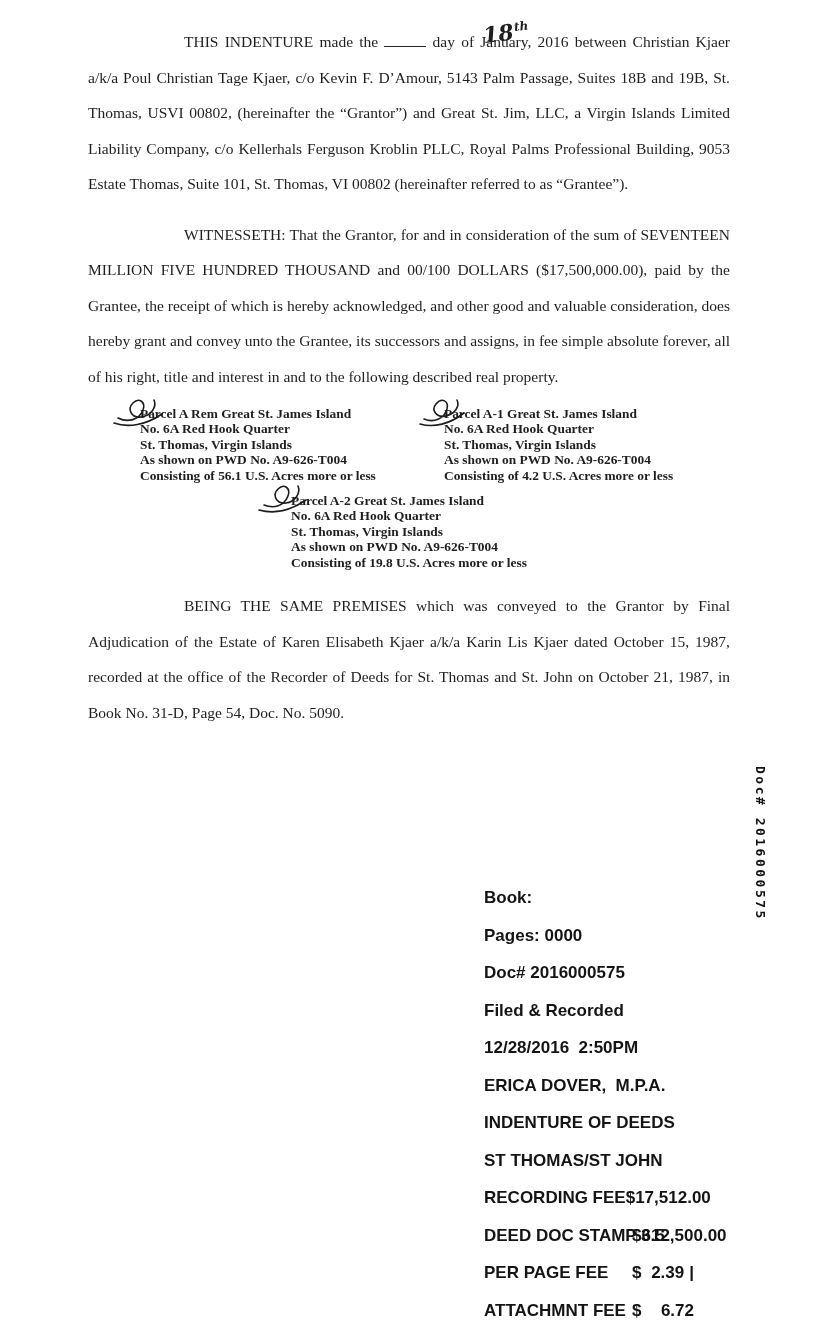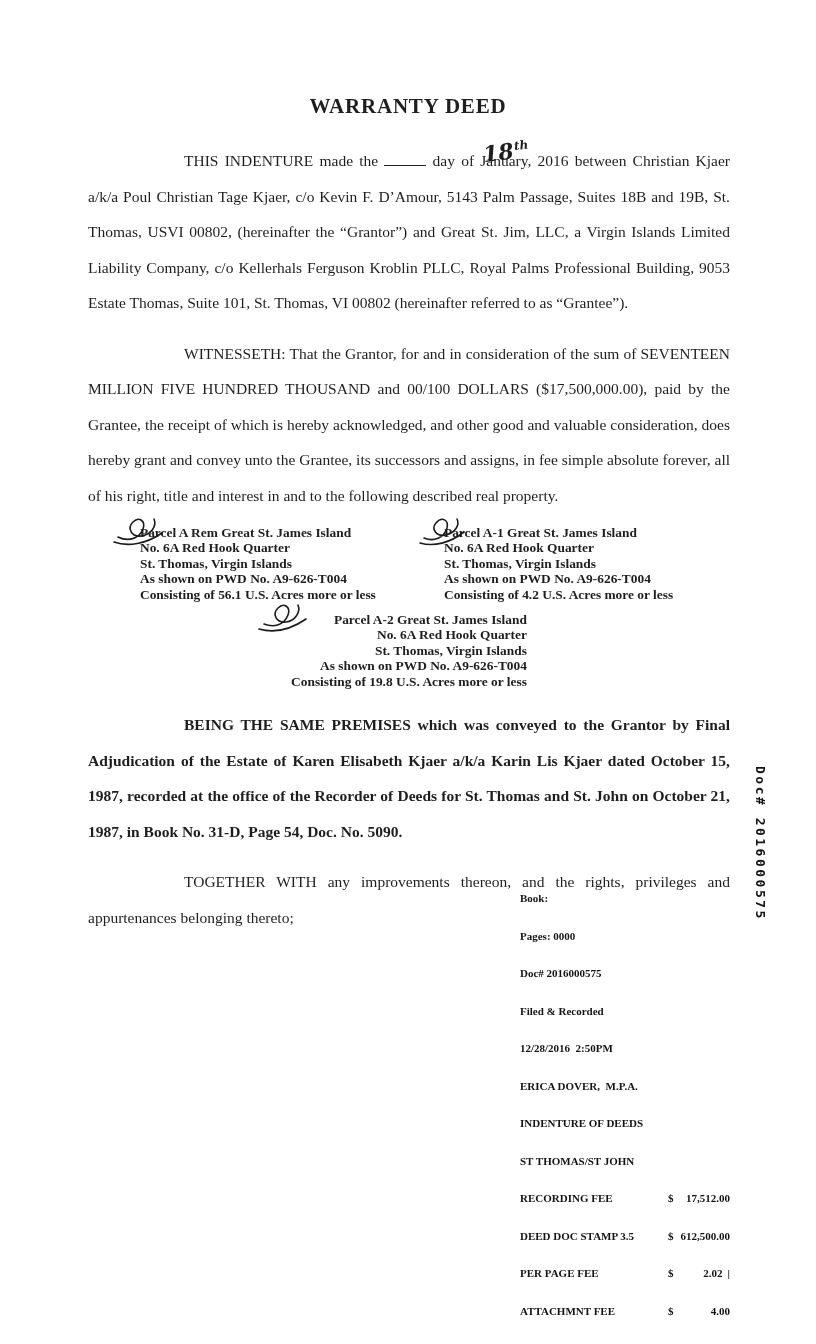--- a/index.html
+++ b/index.html
@@ -28,21 +28,21 @@
     font-size: 15.5px;
     line-height: 35.5px;
   }
   .para {
     margin: 0;
     text-align: justify;
   }
   .para.indent { text-indent: 96px; }
   .p1 { margin-top: 24px; }
   .p2 { margin-top: 15px; }
-  .p3 { margin-top: 14px; font-weight: bold; }
+  .p3 { margin-top: 14px; }
   .p4 { margin-top: 15px; }
 
   
   .day-blank {
     display: inline-block;
     width: 42px;
     height: 0.85em;
     border-bottom: 1.6px solid #222;
     position: relative;
     vertical-align: baseline;
@@ -76,38 +76,38 @@
     position: relative;
     font-weight: 700;
     font-size: 13.4px;
     line-height: 15.4px;
   }
   .parcel-left { margin-left: 52px; width: 267px; }
   .parcel-right { margin-left: 37px; }
   .parcel-center {
     margin: 10px auto 18px;
     width: fit-content;
-    text-align: right;
+    text-align: left;
   }
   .scribble {
     position: absolute;
     left: -28px;
     top: -12px;
     pointer-events: none;
   }
   .parcel-center .scribble { left: -34px; top: -13px; }
 
   
   .stamp {
     position: absolute;
-    left: 520px;
+    left: 484px;
     top: 867px;
     width: 210px;
-    font-family: Liberation Serif, serif;
-    font-size: 11px;
+    font-family: Liberation Sans, sans-serif;
+    font-size: 17px;
     font-weight: 700;
     line-height: 12.5px;
     color: #141414;
     white-space: pre;
   }
   .fee-row { display: flex; }
   .fee-label { width: 148px; }
   .fee-cur { width: 10px; }
   .fee-amt { flex: 1; text-align: right; }
   .stray { margin-left: 5px; }
@@ -123,21 +123,20 @@
     font-weight: 700;
     letter-spacing: 2.5px;
     color: #131313;
   }
 </style>
 </head>
 <body>
 
 <div class="page">
 
-  <h1 class="title">WARRANTY DEED</h1>
 
   <div class="body-col">
 
     <p class="para indent p1">
       <span>THIS INDENTURE made the</span>
       <span class="day-blank"><span class="hand"><span>18</span><sup>th</sup></span></span>
       <span>day of January, 2016 between Christian Kjaer a/k/a Poul Christian Tage Kjaer, c/o Kevin F. D’Amour, 5143 Palm Passage, Suites 18B and 19B, St. Thomas, USVI 00802, (hereinafter the “Grantor”) and Great St. Jim, LLC, a Virgin Islands Limited Liability Company, c/o Kellerhals Ferguson Kroblin PLLC, Royal Palms Professional Building, 9053 Estate Thomas, Suite 101, St. Thomas, VI 00802 (hereinafter referred to as “Grantee”).</span>
     </p>
 
     <p class="para indent p2">WITNESSETH:  That the Grantor, for and in consideration of the sum of SEVENTEEN MILLION FIVE HUNDRED THOUSAND and 00/100 DOLLARS ($17,500,000.00), paid by the Grantee, the receipt of which is hereby acknowledged, and other good and valuable consideration, does hereby grant and convey unto the Grantee, its successors and assigns, in fee simple absolute forever, all of his right, title and interest in and to the following described real property.</p>
@@ -174,42 +173,41 @@
       </svg>
       <div>Parcel A-2 Great St. James Island</div>
       <div>No. 6A Red Hook Quarter</div>
       <div>St. Thomas, Virgin Islands</div>
       <div>As shown on PWD No. A9-626-T004</div>
       <div>Consisting of 19.8 U.S. Acres more or less</div>
     </div>
 
     <p class="para indent p3">BEING THE SAME PREMISES which was conveyed to the Grantor by Final Adjudication of the Estate of Karen Elisabeth Kjaer a/k/a Karin Lis Kjaer dated October 15, 1987, recorded at the office of the Recorder of Deeds for St. Thomas and St. John on October 21, 1987, in Book No. 31-D, Page 54, Doc. No. 5090.</p>
 
-    <p class="para indent p4">TOGETHER WITH any improvements thereon, and the rights, privileges and appurtenances belonging thereto;</p>
 
   </div>
 
   <div class="stamp">
     <div>Book:</div>
     <div>Pages: 0000</div>
     <div>Doc# 2016000575</div>
     <div>Filed &amp; Recorded</div>
     <div>12/28/2016  2:50PM</div>
     <div>ERICA DOVER,  M.P.A.</div>
     <div>INDENTURE OF DEEDS</div>
     <div>ST THOMAS/ST JOHN</div>
     <div class="fee-row">
       <span class="fee-label">RECORDING FEE</span><span class="fee-cur">$</span><span class="fee-amt">17,512.00</span>
     </div>
     <div class="fee-row">
       <span class="fee-label">DEED DOC STAMP 3.5</span><span class="fee-cur">$</span><span class="fee-amt">612,500.00</span>
     </div>
     <div class="fee-row">
-      <span class="fee-label">PER PAGE FEE</span><span class="fee-cur">$</span><span class="fee-amt">2.02</span><span class="stray">|</span>
-    </div>
-    <div class="fee-row">
-      <span class="fee-label">ATTACHMNT FEE</span><span class="fee-cur">$</span><span class="fee-amt">4.00</span>
+      <span class="fee-label">PER PAGE FEE</span><span class="fee-cur">$</span><span class="fee-amt">2.39</span><span class="stray">|</span>
+    </div>
+    <div class="fee-row">
+      <span class="fee-label">ATTACHMNT FEE</span><span class="fee-cur">$</span><span class="fee-amt">6.72</span>
     </div>
   </div>
 
   <div class="vertical-doc">Doc# 2016000575</div>
 
 </div>
 
 </body></html>

